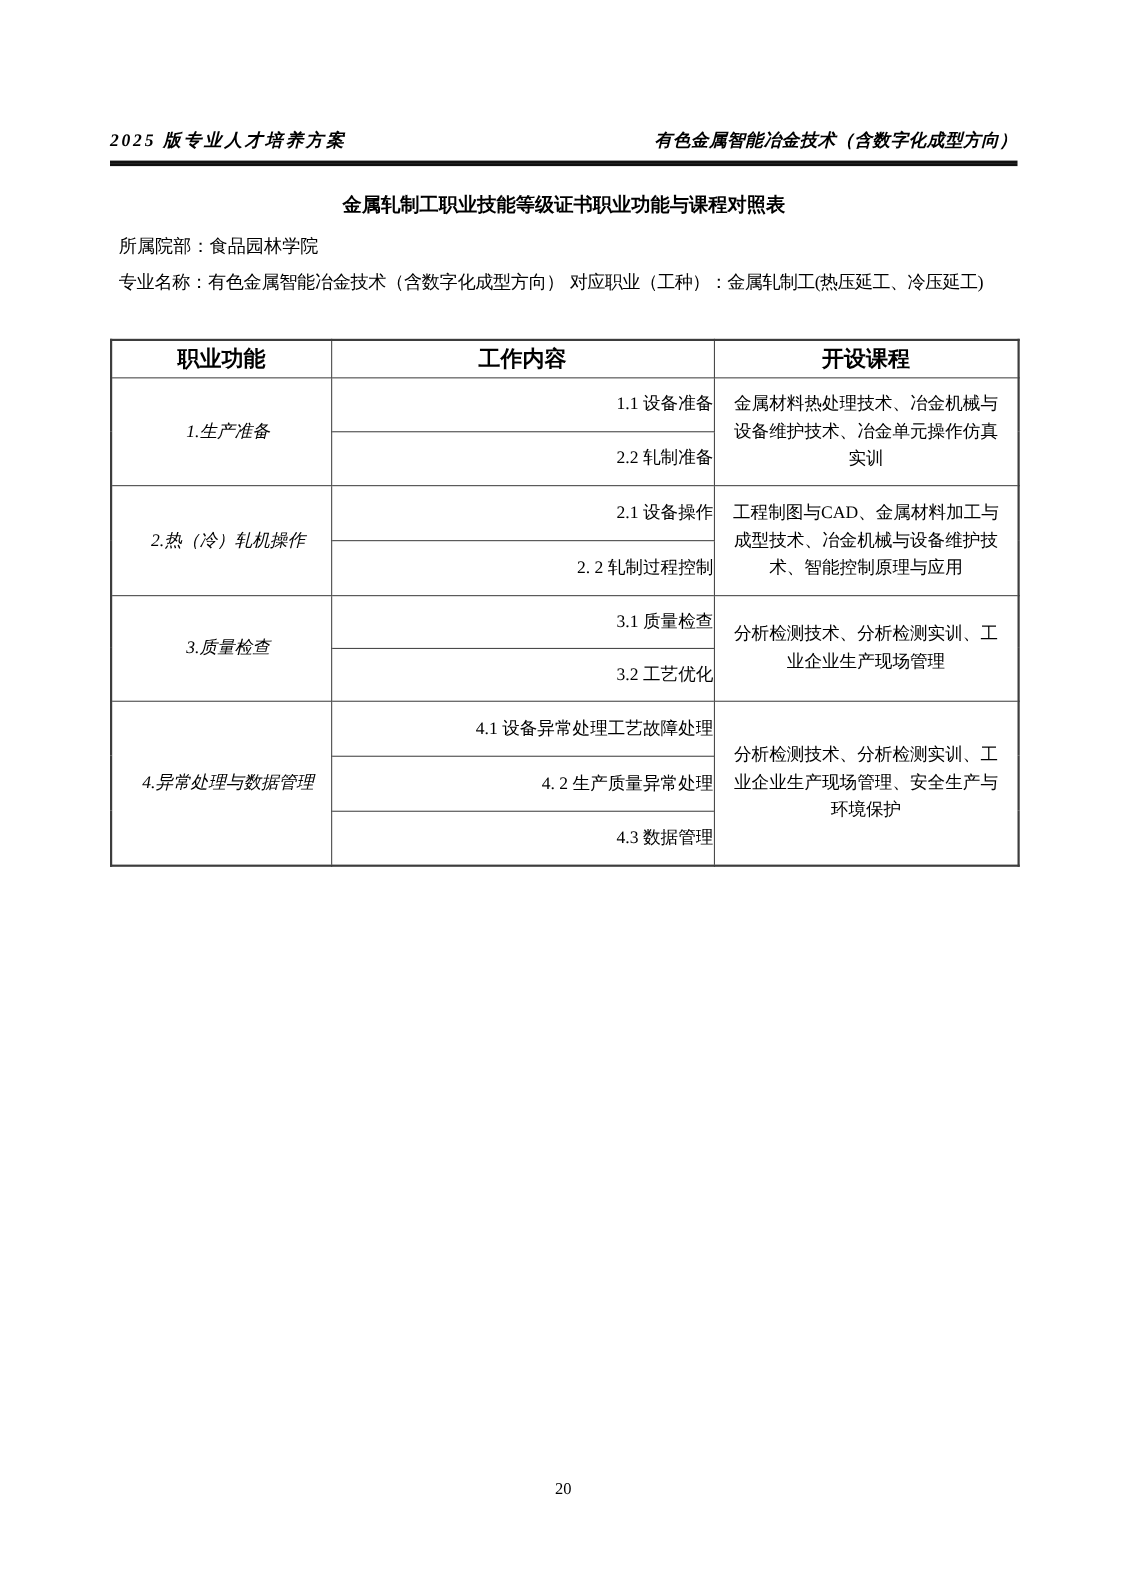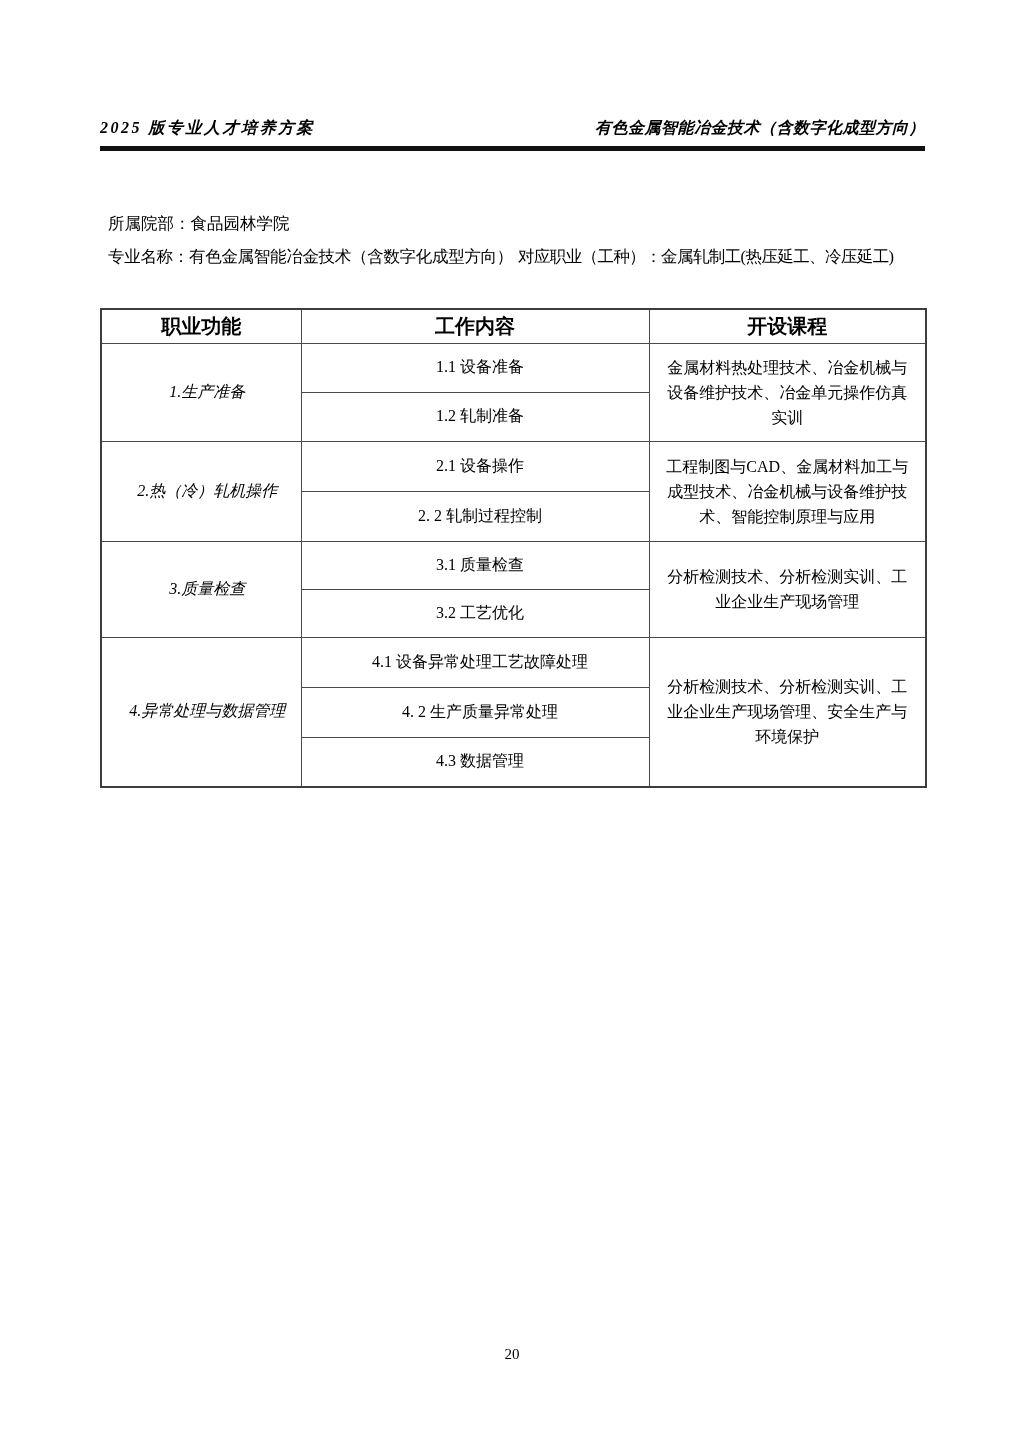--- a/index.html
+++ b/index.html
@@ -45,40 +45,41 @@
     font-size:16px; border:2px solid #3d3d3d;
   }
   .map-table th, .map-table td {
     border:1.5px solid #4a4a4a; vertical-align:middle;
   }
   .map-table th {
     height:34px; text-align:center;
     font-family:"Liberation Sans", sans-serif; font-weight:bold; font-size:20px;
   }
   .c-func  { padding-left:12px;  text-align:center;font-style:italic; }
-  .c-task  { padding-left:10px; text-align:center;margin-top:29px; }
+  .c-task  { padding-left:10px; text-align:right;margin-top:29px; }
   .c-course{ padding:3px 10px; text-align:center; line-height:25px; }
   .h1r { height:49px; } .h2r { height:50px; } .h3r { height:48px; } .h4r { height:50px; }
   
   .page-number {
     position:absolute; left:0; top:1346px; width:1024px; text-align:center;
     font-size:15px;
   }
 </style>
 </head>
 <body>
 
 <div class="page">
 
   <div class="doc-header">
     <span class="hl">2025 版专业人才培养方案</span>
     <span class="hr">有色金属智能冶金技术（含数字化成型方向）</span>
   </div>
   <div class="header-rule"></div>
 
+  <div class="doc-title">金属轧制工职业技能等级证书职业功能与课程对照表</div>
 
   <div class="meta-row meta-1">
     <span>所属院部：</span>
       <span>食品园林学院</span>
   </div>
 
   <div class="meta-row meta-2">
     <span class="meta-seg-fixed"><span>专业名称：</span><span>有色金属智能冶金技术（含数字化成型方向）</span></span>
     <span class="meta-seg-rest"><span>对应职业（工种）：</span><span>金属轧制工(热压延工、冷压延工)</span></span>
   </div>
@@ -97,21 +98,21 @@
         <th>开设课程</th>
       </tr>
     </thead>
     <tbody>
       <tr class="h1r">
         <td class="c-func" rowspan="2">1.生产准备</td>
         <td class="c-task">1.1 设备准备</td>
         <td class="c-course" rowspan="2">金属材料热处理技术、冶金机械与设备维护技术、冶金单元操作仿真实训</td>
       </tr>
       <tr class="h1r">
-        <td class="c-task">1.2 轧制准备</td>
+        <td class="c-task">2.2 轧制准备</td>
       </tr>
 
       <tr class="h2r">
         <td class="c-func" rowspan="2">2.热（冷）轧机操作</td>
         <td class="c-task">2.1 设备操作</td>
         <td class="c-course" rowspan="2">工程制图与CAD、金属材料加工与成型技术、冶金机械与设备维护技术、智能控制原理与应用</td>
       </tr>
       <tr class="h2r">
         <td class="c-task">2. 2 轧制过程控制</td>
       </tr>

